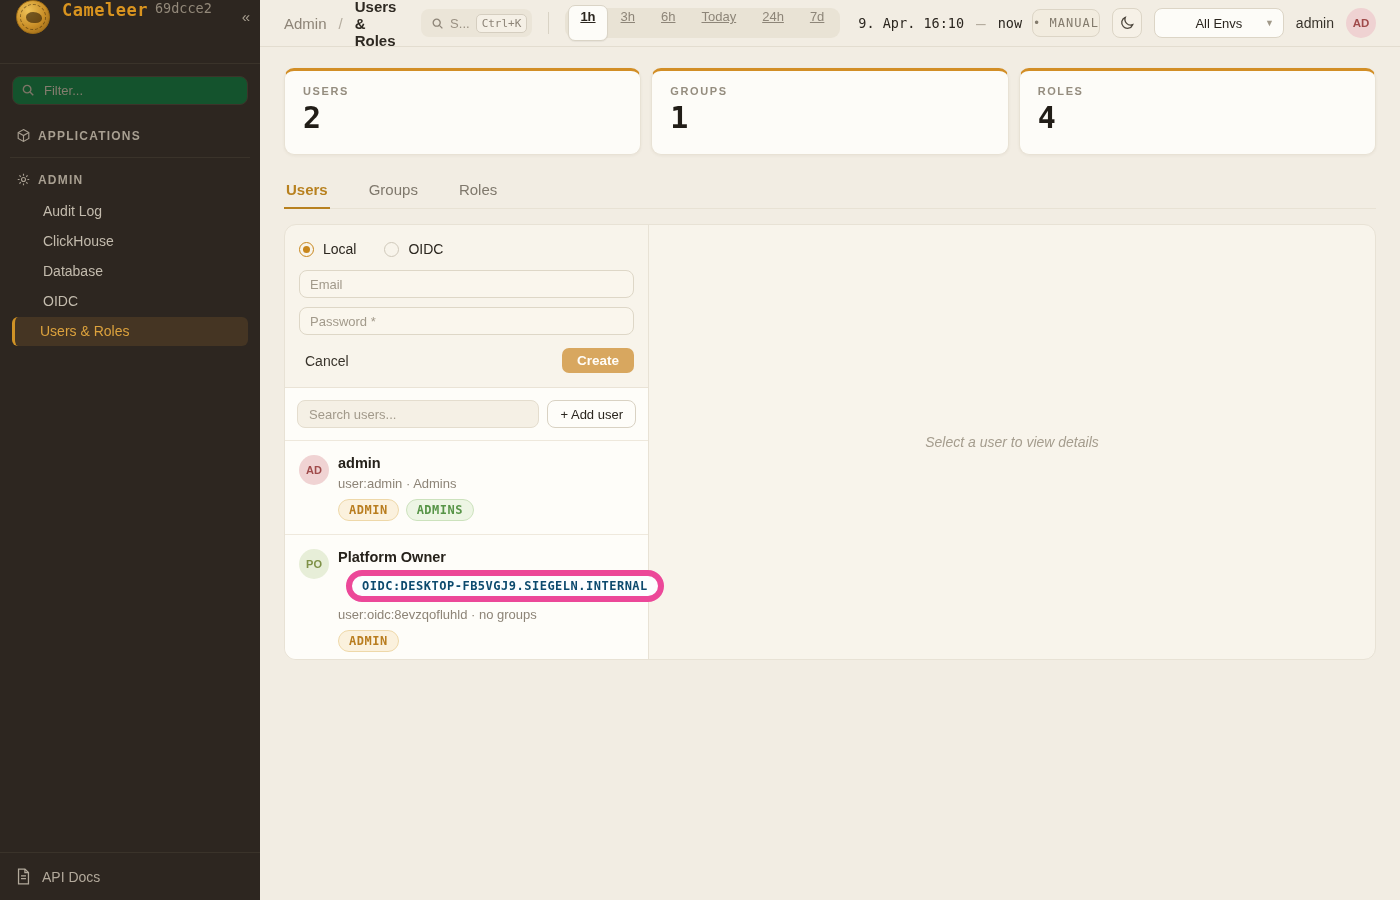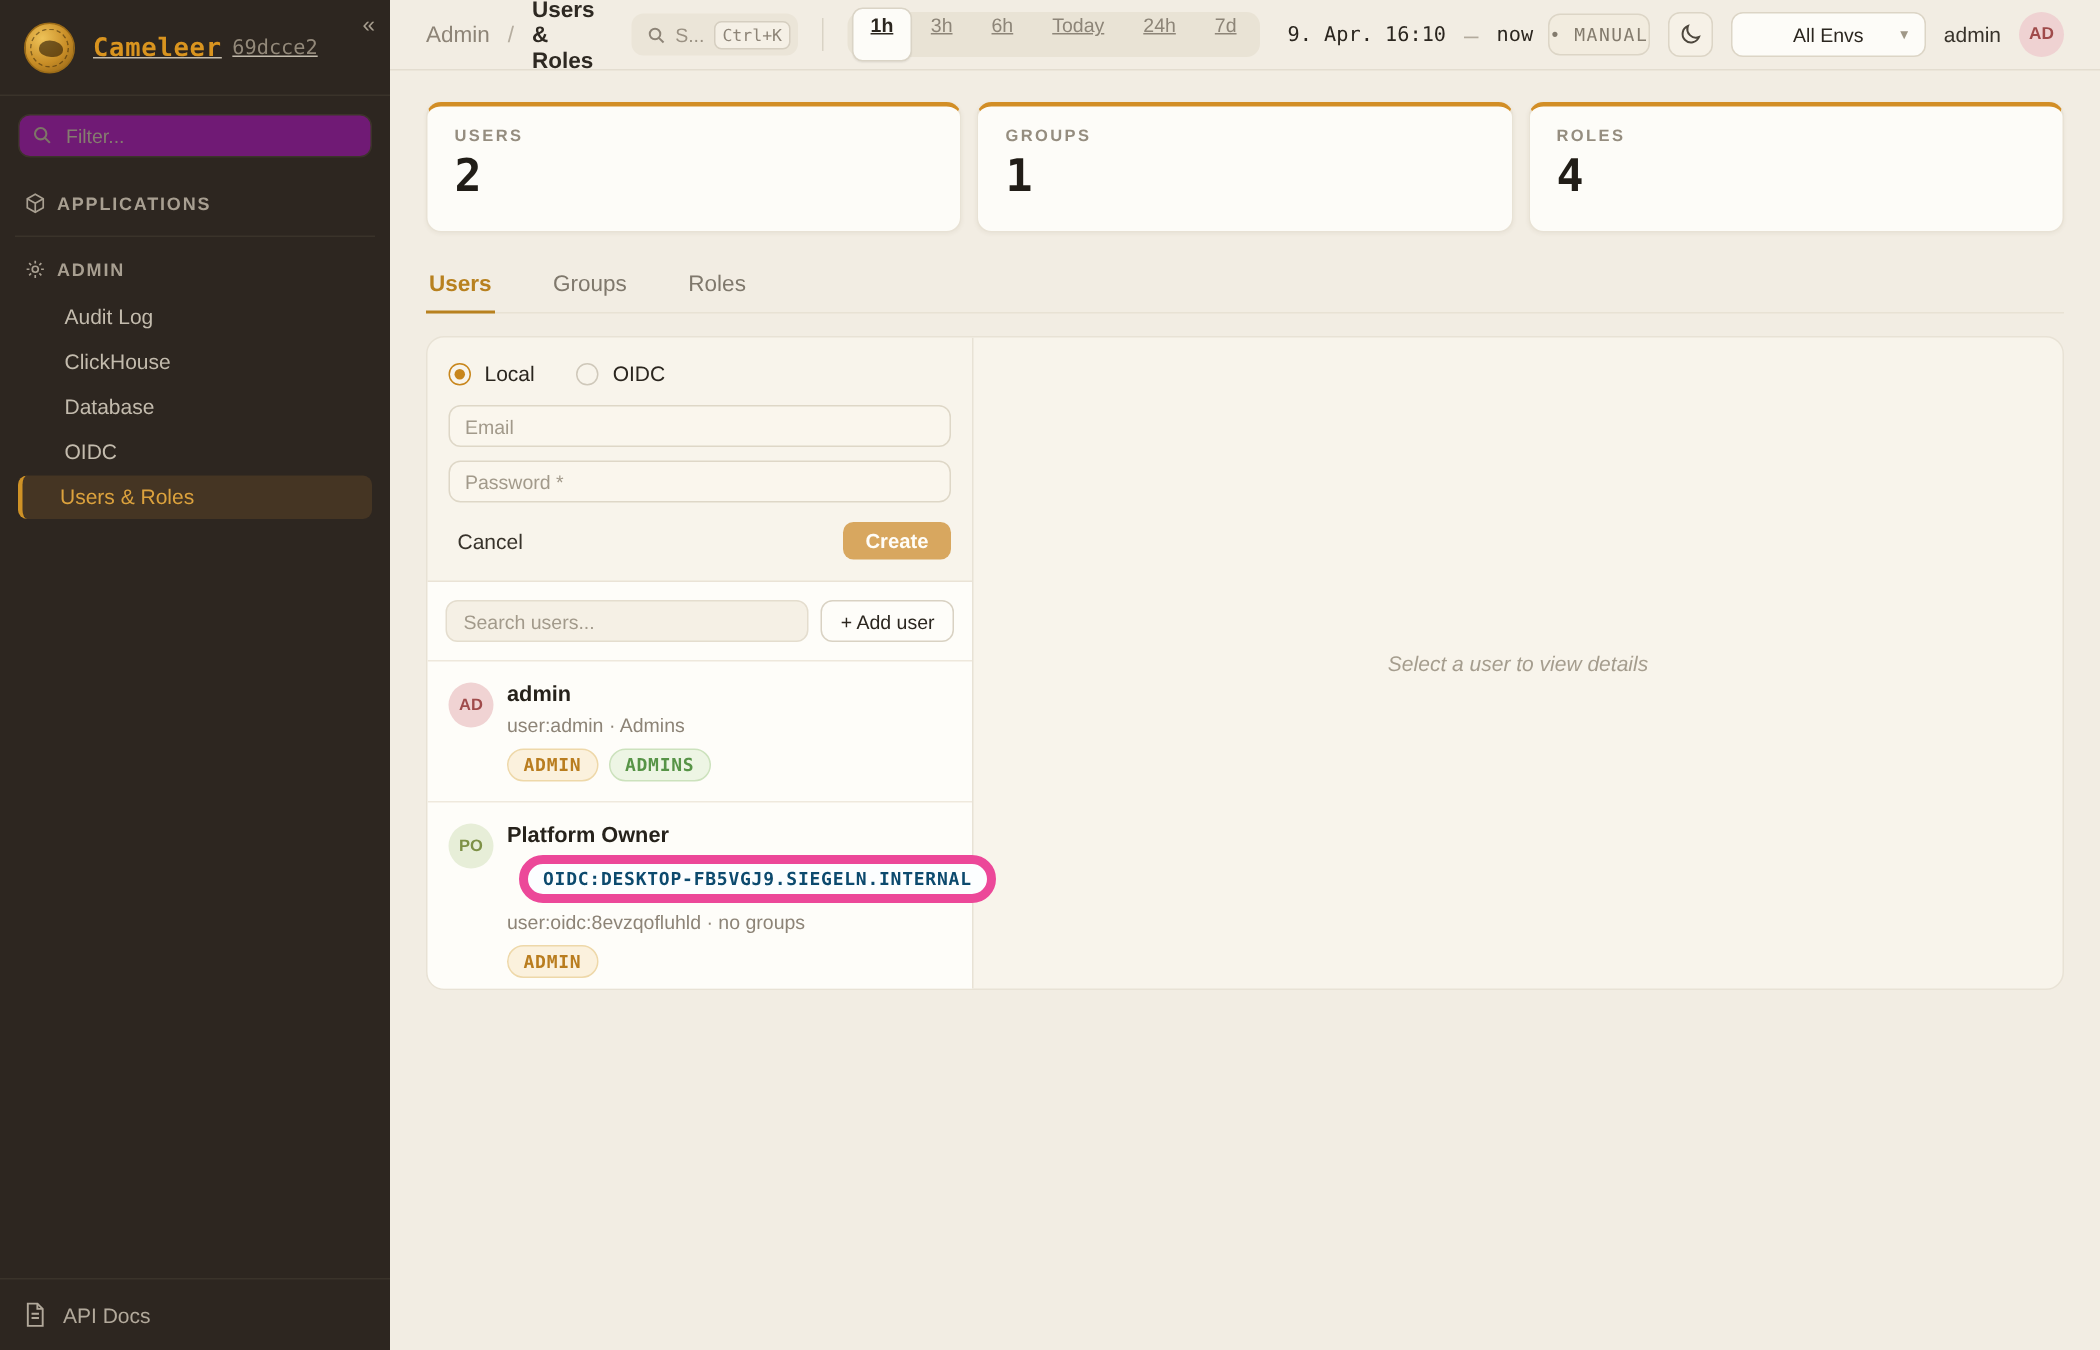--- a/index.html
+++ b/index.html
@@ -5,33 +5,33 @@
   * { box-sizing: border-box; }
   html,body { margin:0; padding:0; }
   body {
     width:1400px; height:900px; overflow:hidden;
     font-family:"Liberation Sans", sans-serif;
     background:#f2ede3; color:#2b261f; display:flex;
   }
 
   
   .sidebar { width:260px; flex-shrink:0; background:#2d2620; color:#c3bbad; display:flex; flex-direction:column; }
-  .logo-row { height:64px; display:flex; align-items:center; padding:0 16px; position:relative; border-bottom:1px solid #3a332a;text-decoration:underline; }
+  .logo-row { height:64px; display:flex; padding:0 16px; position:relative; border-bottom:1px solid #3a332a; }
   .coin { width:34px; height:34px; border-radius:50%; flex-shrink:0;
     background:radial-gradient(circle at 35% 30%, #eec258, #c88d26 55%, #8a5d14);
     border:1px solid #9c6c18; position:relative; }
   .coin::after { content:""; position:absolute; inset:3px; border-radius:50%; border:1px dashed rgba(60,40,10,.55); }
   .coin::before { content:""; position:absolute; left:9px; top:11px; width:16px; height:11px;
     background:rgba(55,35,8,.65); border-radius:45% 55% 40% 50%; }
   .logo-name { font-family:"DejaVu Sans Mono", monospace; font-weight:bold; color:#d9941f; font-size:17px; margin-left:12px; letter-spacing:.5px; }
   .logo-build { font-family:"DejaVu Sans Mono", monospace; color:#93897a; font-size:13.5px; margin-left:7px; }
   .collapse-btn { position:absolute; right:10px; top:8px; color:#a89f90; font-size:15px; cursor:pointer; }
   .filter-wrap { margin:12px; position:relative; }
   .filter-wrap svg { position:absolute; left:9px; top:7px; }
-  input.filter { width:100%; height:29px; background:#701a75; border:1px solid #3c342a; border-radius:8px;
+  input.filter { width:100%; height:29px; background:#14532d; border:1px solid #3c342a; border-radius:8px;
     color:#b6ad9e; padding:0 10px 0 31px; font-size:13px; font-family:inherit; outline:none; }
   input.filter::placeholder { color:#857d6f; }
   .nav { padding:2px 12px; flex:1; }
   .section-h { display:flex; align-items:center; gap:7px; color:#a89f91; font-size:12px; font-weight:bold; letter-spacing:1.2px; padding:9px 4px; }
   .nav-divider { border-top:1px solid #3a332a; margin:5px -2px; }
   .nav-item { padding:5px 4px 5px 28px; font-size:14px; color:#c3bbad; border-radius:6px; margin:1px 0; line-height:19px; cursor:pointer; border-left:3px solid transparent; }
   .nav-item.active { background:#453523; color:#dca23d; border-left:3px solid #cf9226; padding-left:25px; }
   .sidebar-footer { border-top:1px solid #3a332a; padding:15px 16px; display:flex; gap:11px; align-items:center; font-size:14px; color:#b2a99b; }
 
   

